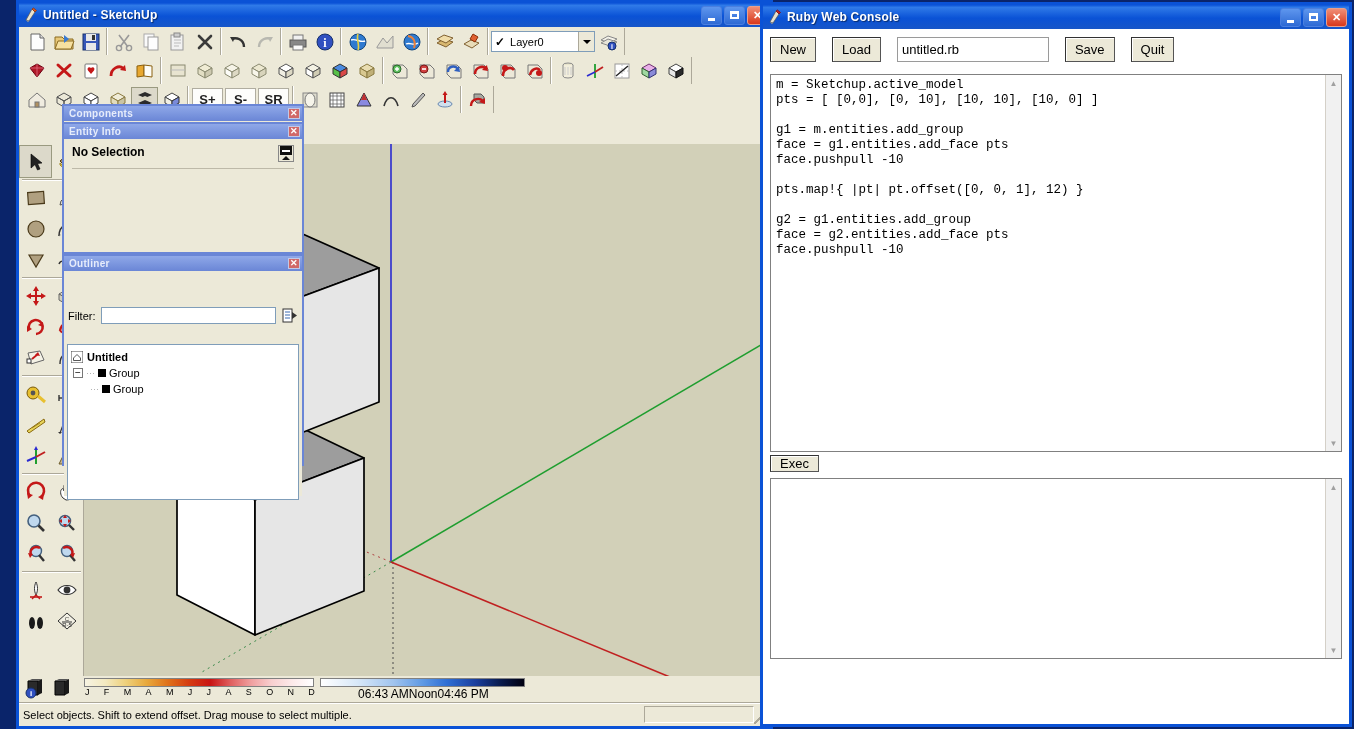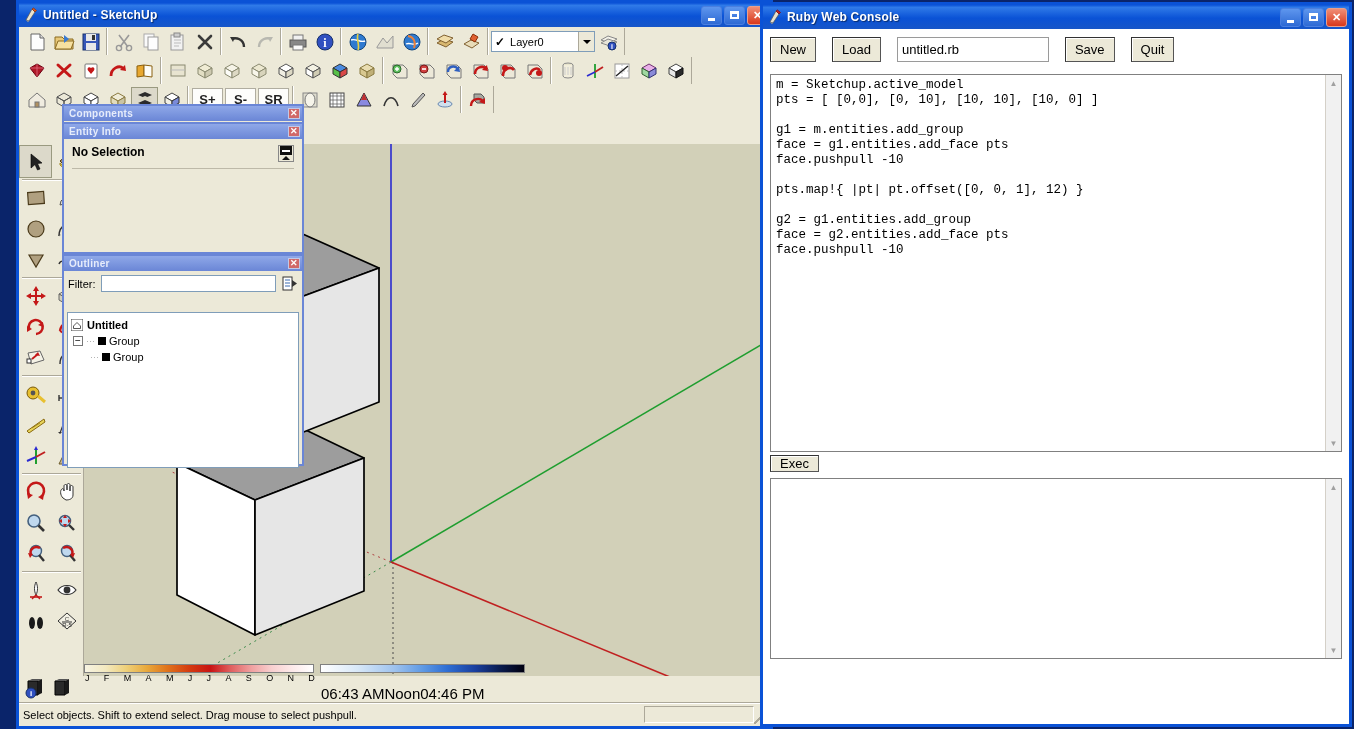--- a/index.html
+++ b/index.html
@@ -187,22 +187,22 @@
   }
   .sb-time-wrap { margin-left: 4px; }
   .sb-time-bar {
     height: 9px; width: 205px;
     background: linear-gradient(to right,
       #ffffff 0%, #d8e8f8 18%, #9fc3ee 36%, #5f9ae4 50%,
       #2f6fd4 62%, #1a3f9e 76%, #0a1c50 88%, #000010 100%);
     border: 1px solid #808080;
   }
   .sb-time-lbl {
-    width: 207px; display: flex; font-size: 15px; color: #000;
-    justify-content: flex-start; padding: 12px 1px;
+    width: 207px; display: flex; font-size: 12px; color: #000;
+    justify-content: center; padding: 0 1px;
   }
 
   
   .dlg {
     position: absolute;
     border: 2px solid #6a86d6;
     background: #ece9d8;
   }
   .dlg-title {
     height: 15px;
@@ -1014,21 +1014,21 @@
       </div>
     </div>
   </div>
 
   <div class="dlg" style="left:43px; top:251px; width:242px; height:212px;">
     <div class="dlg-title">
       <span class="t">Outliner</span>
       <span class="dlg-x">✕</span>
     </div>
     <div class="dlg-body" style="height:193px;">
-      <div style="display:flex; align-items:center; padding:4px 4px 5px 4px; gap:5px;">
+      <div style="display:flex; align-items:center; padding:4px 4px 5px 4px; gap:5px;margin-top:32px;">
         <span style="font-size:11px;color:#000;">Filter:</span>
         <input type="text" style="flex: 1 1 0%; height: 17px; border: 1px solid rgb(127, 157, 185); font-size: 11px; padding: 0px 3px; font-family: &quot;Liberation Sans&quot;, sans-serif;" placeholder="">
         <span style="display:flex;align-items:center;">
           <svg width="17" height="17" viewBox="0 0 17 17">
               <rect x="2" y="2" width="9" height="13" fill="#fff" stroke="#333"></rect>
               <path d="M4 5h5M4 8h5M4 11h5" stroke="#3a6ab0"></path>
               <path d="M11 5 L16 8.5 L11 12z" fill="#333"></path>
             </svg>
         </span>
       </div>
@@ -1100,21 +1100,21 @@
           <span class="sb-time-bar" style="display:block"></span>
           <span class="sb-time-lbl">
             <span>06:43 AM</span>
             <span>Noon</span>
             <span>04:46 PM</span>
           </span>
         </span>
       </span>
     </div>
     <div class="sb-bottom">
-      <span class="sb-msg">Select objects. Shift to extend select. Drag mouse to select pushpull.</span>
+      <span class="sb-msg">Select objects. Shift to extend offset. Drag mouse to select multiple.</span>
       <input type="text" class="vcb" placeholder="" style="">
     </div>
     <span class="grip"></span>
   </div>
 </div>
 
 <div class="win" id="ruby">
   <div class="titlebar">
     <span class="tb-icon">
       <svg width="16" height="16" viewBox="0 0 16 16">

